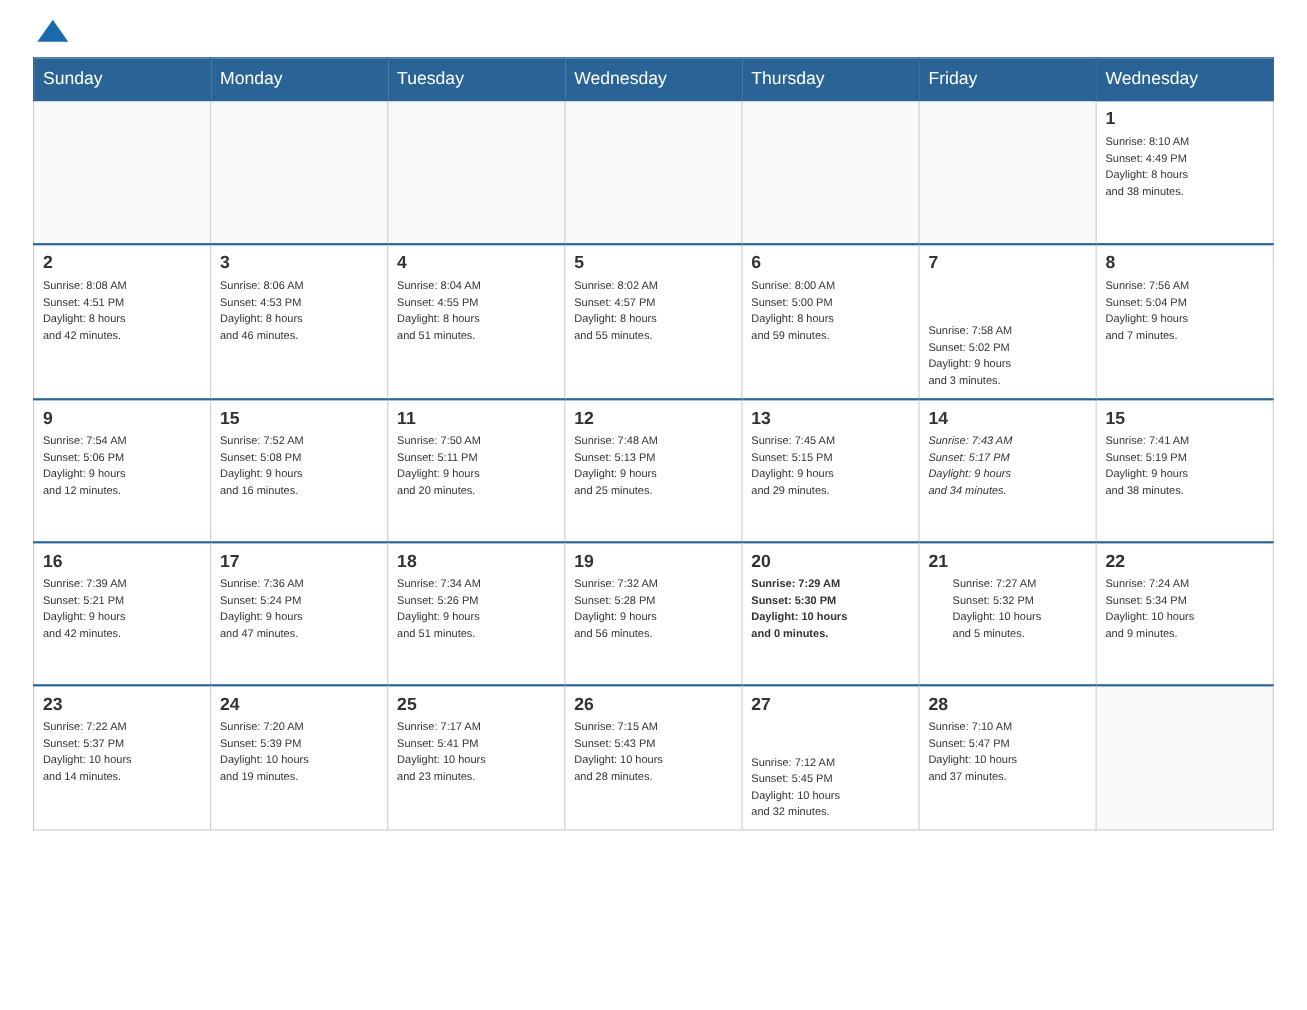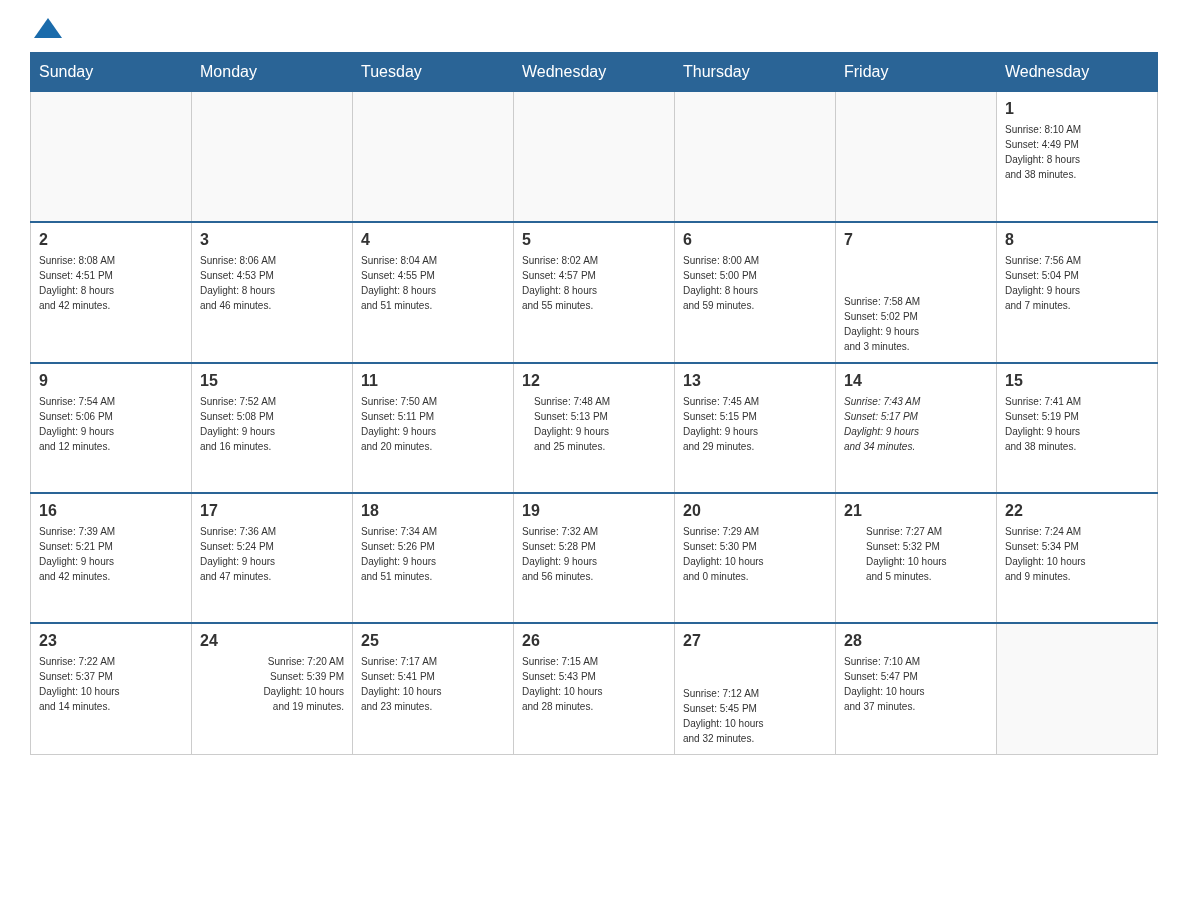--- a/index.html
+++ b/index.html
@@ -219,21 +219,21 @@
         </td>
         <td>
           <span class="day-number">11</span>
           <div class="day-info" style="white-space: pre-line;">Sunrise: 7:50 AM
 Sunset: 5:11 PM
 Daylight: 9 hours
 and 20 minutes.</div>
         </td>
         <td>
           <span class="day-number">12</span>
-          <div class="day-info" style="white-space: pre-line; margin-left: 12px;">Sunrise: 7:48 AM
+          <div class="day-info" style="white-space: pre-line;">Sunrise: 7:48 AM
 Sunset: 5:13 PM
 Daylight: 9 hours
 and 25 minutes.</div>
         </td>
         <td>
           <span class="day-number">13</span>
           <div class="day-info" style="white-space: pre-line;">Sunrise: 7:45 AM
 Sunset: 5:15 PM
 Daylight: 9 hours
 and 29 minutes.</div>
@@ -277,21 +277,21 @@
         </td>
         <td>
           <span class="day-number">19</span>
           <div class="day-info" style="white-space: pre-line;">Sunrise: 7:32 AM
 Sunset: 5:28 PM
 Daylight: 9 hours
 and 56 minutes.</div>
         </td>
         <td>
           <span class="day-number">20</span>
-          <div class="day-info" style="white-space: pre-line;">Sunrise: 7:29 AM
+          <div class="day-info" style="white-space: pre-line; font-weight: bold;">Sunrise: 7:29 AM
 Sunset: 5:30 PM
 Daylight: 10 hours
 and 0 minutes.</div>
         </td>
         <td>
           <span class="day-number">21</span>
           <div class="day-info" style="white-space: pre-line; margin-left: 22px;">Sunrise: 7:27 AM
 Sunset: 5:32 PM
 Daylight: 10 hours
 and 5 minutes.</div>
@@ -307,21 +307,21 @@
       <tr class="row-divider">
         <td>
           <span class="day-number">23</span>
           <div class="day-info" style="white-space: pre-line;">Sunrise: 7:22 AM
 Sunset: 5:37 PM
 Daylight: 10 hours
 and 14 minutes.</div>
         </td>
         <td>
           <span class="day-number">24</span>
-          <div class="day-info" style="white-space: pre-line; text-align: right;">Sunrise: 7:20 AM
+          <div class="day-info" style="white-space: pre-line;">Sunrise: 7:20 AM
 Sunset: 5:39 PM
 Daylight: 10 hours
 and 19 minutes.</div>
         </td>
         <td>
           <span class="day-number">25</span>
           <div class="day-info" style="white-space: pre-line;">Sunrise: 7:17 AM
 Sunset: 5:41 PM
 Daylight: 10 hours
 and 23 minutes.</div>

